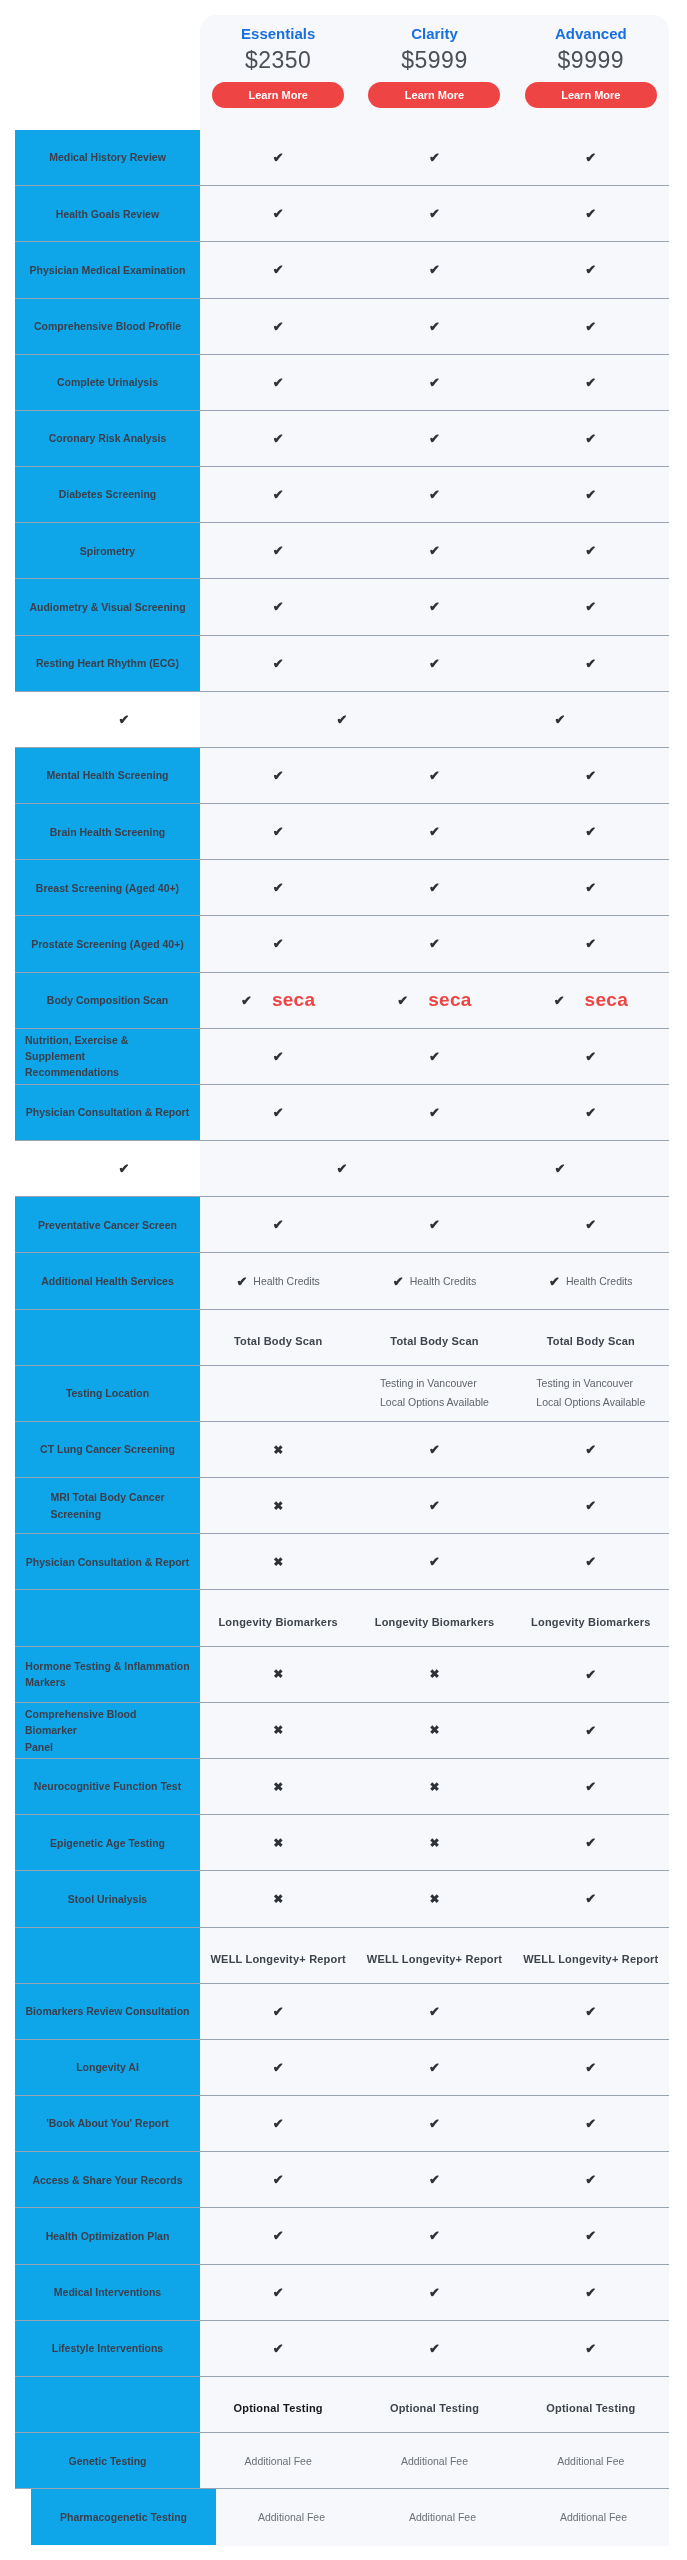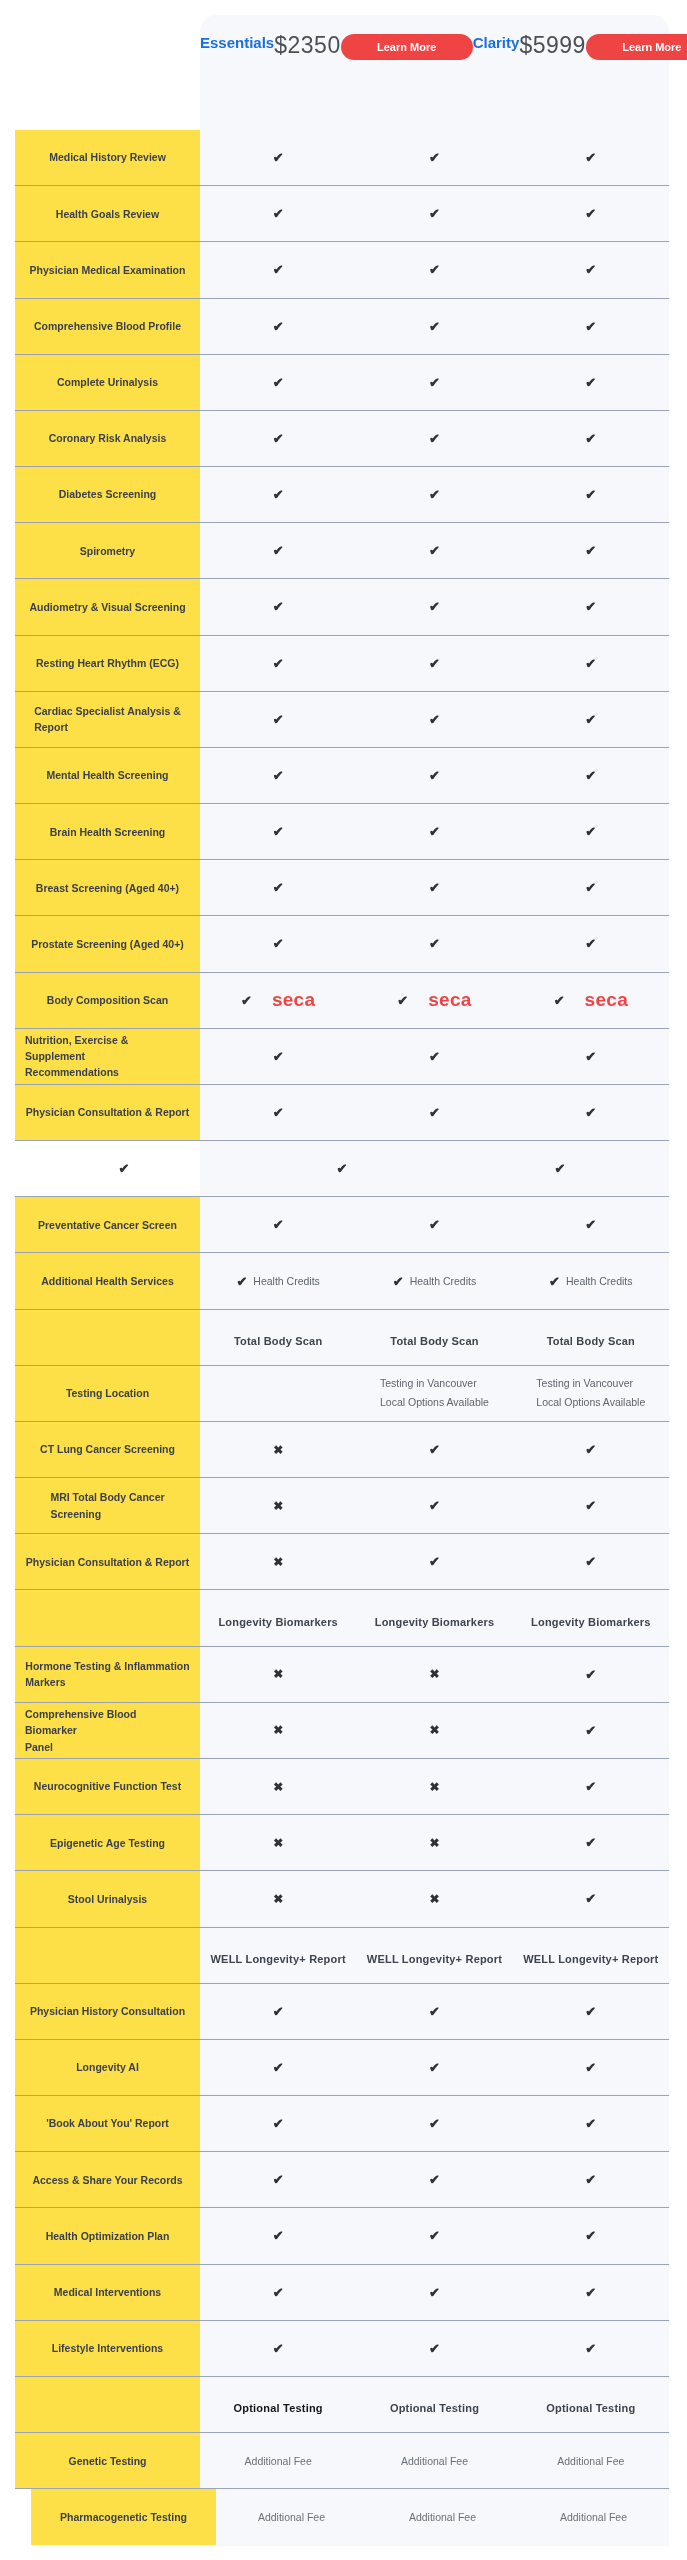--- a/index.html
+++ b/index.html
@@ -5,32 +5,32 @@
   html,body{margin:0;padding:0;background:#ffffff;}
   body{font-family:"Liberation Sans", sans-serif;}
   .page{position:relative;width:687px;height:2560px;background:#ffffff;overflow:hidden;}
 
   
   .panel-bg{position:absolute;left:200px;top:15px;width:469px;height:2531px;
             background:#f6f8fb;border-radius:16px 16px 0 0;}
 
   
   .plans-header{position:absolute;left:200px;top:15px;width:469px;display:flex;}
-  .plan-col{flex:1;display:flex;flex-direction:row;align-items:center;padding-top:10px;}
+  .plan-col{flex:1;display:flex;flex-direction:column;align-items:center;padding-top:10px;}
   .plan-name{font-size:15px;font-weight:700;color:#1a6fe0;line-height:18px;}
   .plan-price{font-size:23px;font-weight:400;color:#4b5056;line-height:26px;margin-top:4px;letter-spacing:.5px;}
   .cta{margin-top:9px;width:132px;height:26px;border:none;border-radius:13px;background:#ef4444;
        color:#ffffff;font-family:"Liberation Sans",sans-serif;font-size:11px;font-weight:700;cursor:pointer;line-height:26px;padding:0;}
 
   
   .table{position:absolute;left:15px;top:130px;width:654px;}
   .row{display:flex;height:56.186px;box-sizing:border-box;border-bottom:1px solid #9aa3b3;}
   .row:last-child{border-bottom:none;padding-left:16px;}
   .cell{display:flex;align-items:center;justify-content:center;box-sizing:border-box;}
-  .label-cell{width:185px;background:#fde047;padding:0 10px;flex:none;}
+  .label-cell{width:185px;background:#0ea5e9;padding:0 10px;flex:none;}
   .value-cell{flex:1;}
   .label-text{display:inline-block;text-align:left;white-space:pre-line;
               font-size:10.5px;font-weight:700;color:#3a3f4b;line-height:1.55;}
   .icon{font-size:13px;font-weight:700;color:#2e3237;line-height:1;}
   .icon.cross{font-size:12px;}
   .seca-logo{font-size:19px;font-weight:700;color:#ef4444;margin-left:20px;letter-spacing:.3px;}
   .cell-note{font-size:10.5px;font-weight:400;color:#5f646d;margin-left:6px;}
   .section-title{font-size:11px;font-weight:700;color:#3e444e;letter-spacing:.2px;margin-top:8px;}
   .section-title.strong{color:#15171b;}
   .cell-lines{display:inline-block;text-align:left;font-size:10.5px;color:#5f646d;line-height:1.8;}
@@ -195,24 +195,20 @@
           <span class="icon">✔</span>
         </div>
         <div class="cell value-cell">
           <span class="icon">✔</span>
         </div>
         <div class="cell value-cell">
           <span class="icon">✔</span>
         </div>
       </div>
       <div class="row">
-        <div class="cell label-cell">
-          <span class="label-text">Cardiac Specialist Analysis &amp;
-Report</span>
-        </div>
         <div class="cell value-cell">
           <span class="icon">✔</span>
         </div>
         <div class="cell value-cell">
           <span class="icon">✔</span>
         </div>
         <div class="cell value-cell">
           <span class="icon">✔</span>
         </div>
       </div>
@@ -518,21 +514,21 @@
         </div>
         <div class="cell value-cell">
           <span class="section-title">WELL Longevity+ Report</span>
         </div>
         <div class="cell value-cell">
           <span class="section-title">WELL Longevity+ Report</span>
         </div>
       </div>
       <div class="row">
         <div class="cell label-cell">
-          <span class="label-text">Physician History Consultation</span>
+          <span class="label-text">Biomarkers Review Consultation</span>
         </div>
         <div class="cell value-cell">
           <span class="icon">✔</span>
         </div>
         <div class="cell value-cell">
           <span class="icon">✔</span>
         </div>
         <div class="cell value-cell">
           <span class="icon">✔</span>
         </div>

